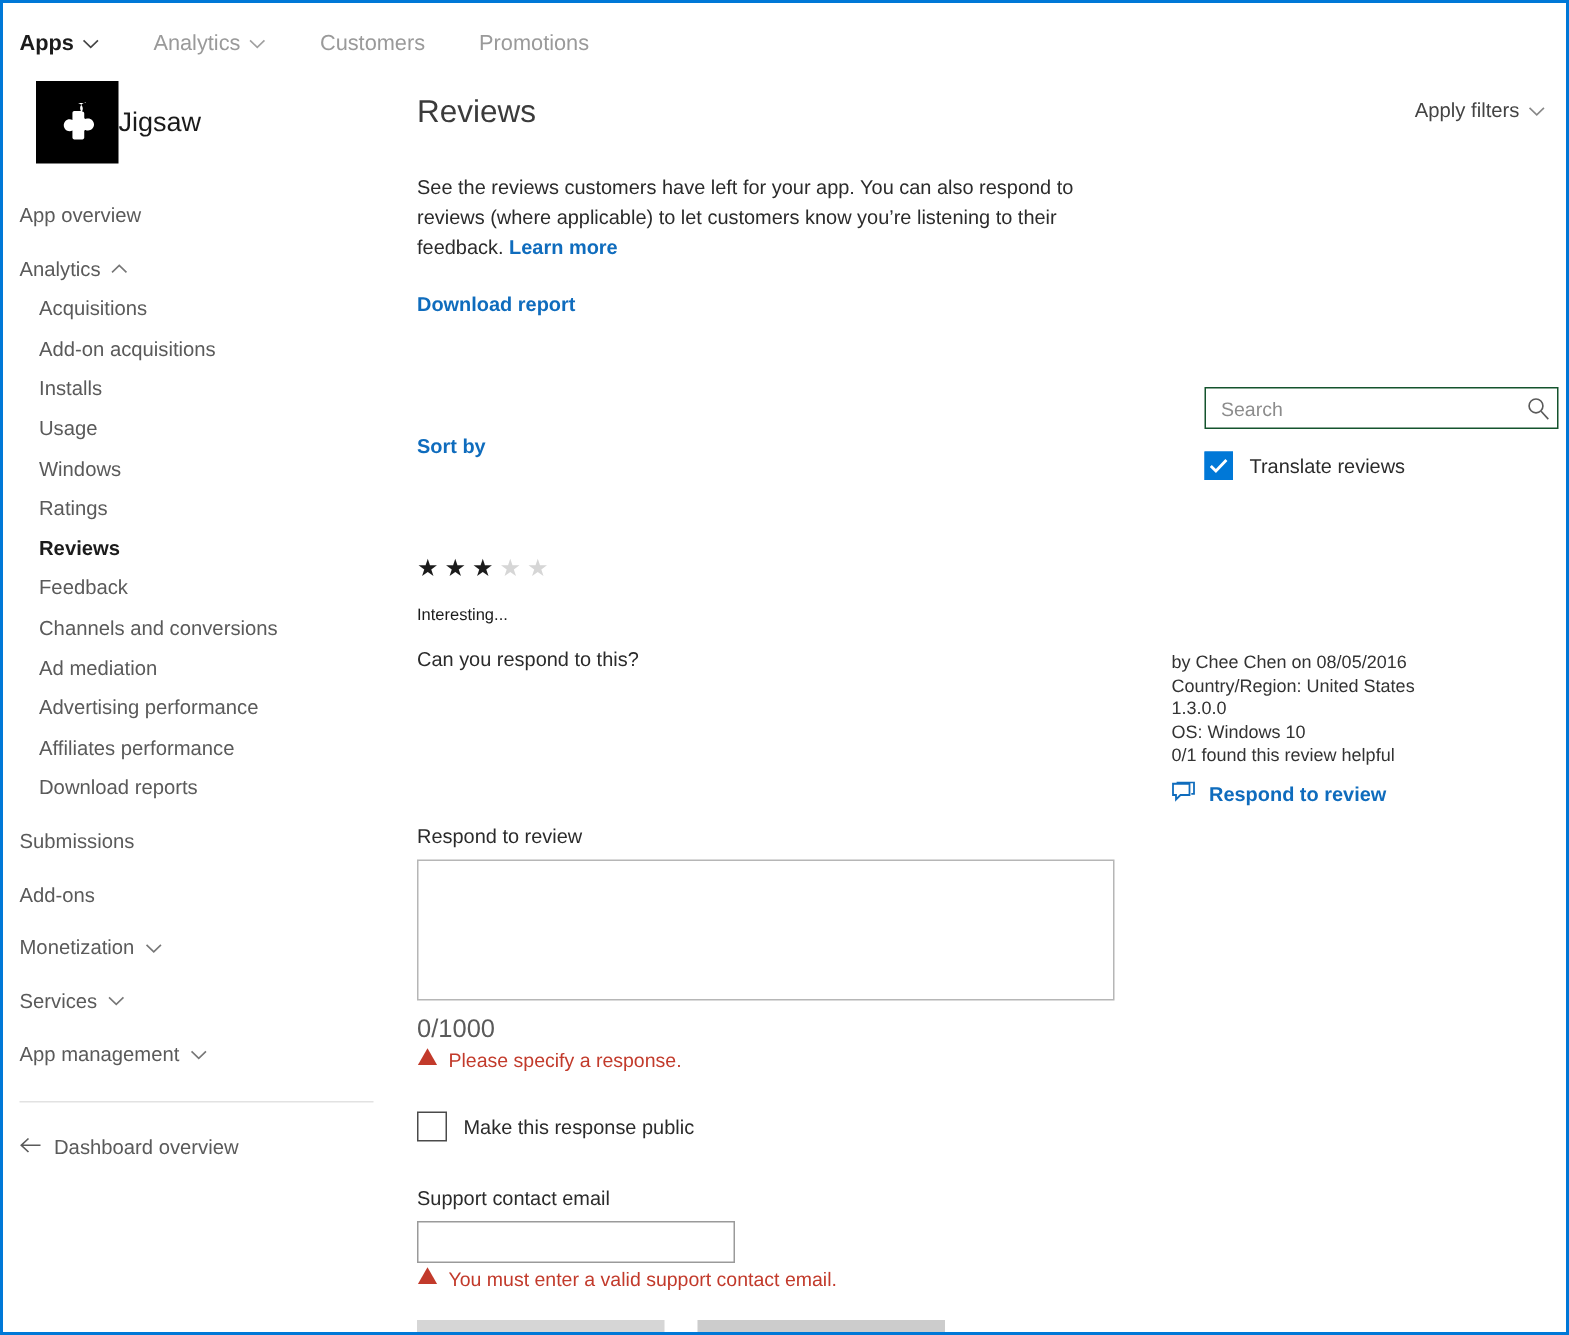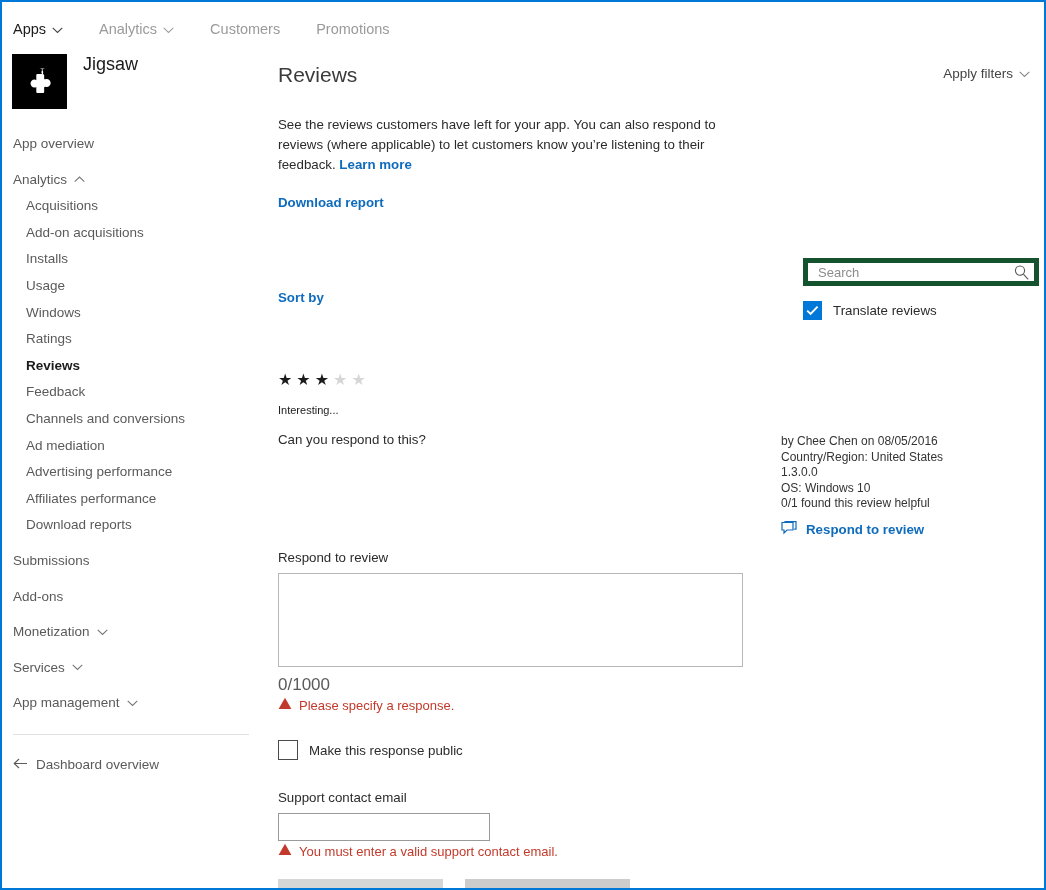--- a/index.html
+++ b/index.html
@@ -33,35 +33,35 @@
   .topnav-item {
     display: flex;
     align-items: baseline;
     gap: 6px;
     margin-right: 36px;
     font-size: 14.5px;
     color: #9a9a9a;
     white-space: nowrap;
     cursor: pointer;
   }
-  .topnav-item.active { color: #1b1b1b; font-weight: normal; }
+  .topnav-item.active { color: #1b1b1b; font-weight: bold; }
   .chev { font-size: 10px; line-height: 1; }
   .chev svg { display: block; }
 
   
   .sidebar {
     position: absolute;
     top: 52px; left: 0;
     width: 258px;
     height: 836px;
   }
   .app-head {
     display: flex;
-    gap: 16px;
-    padding-left: 10px;
+    align-items: center;
+    padding-left: 22px;
     margin-bottom: 22px;
   }
   .app-logo {
     width: 55px; height: 55px;
     background: #000000;
     display: flex; align-items: center; justify-content: center;
     flex: none;
   }
   .app-name { font-size: 18px; color: #1b1b1b; }
 
@@ -145,21 +145,21 @@
   
   .search-wrap {
     position: absolute;
     top: 204px;
     left: 543px;
     width: 236px;
   }
   .search-box {
     position: relative;
     height: 28px;
-    border: 5px solid #14532d;
+    border: 1px solid #14532d;
     background: #fff;
     display: flex;
     align-items: center;
   }
   .search-box input {
     border: none;
     outline: none;
     flex: 1;
     font-size: 13px;
     font-family: "Liberation Sans", sans-serif;

